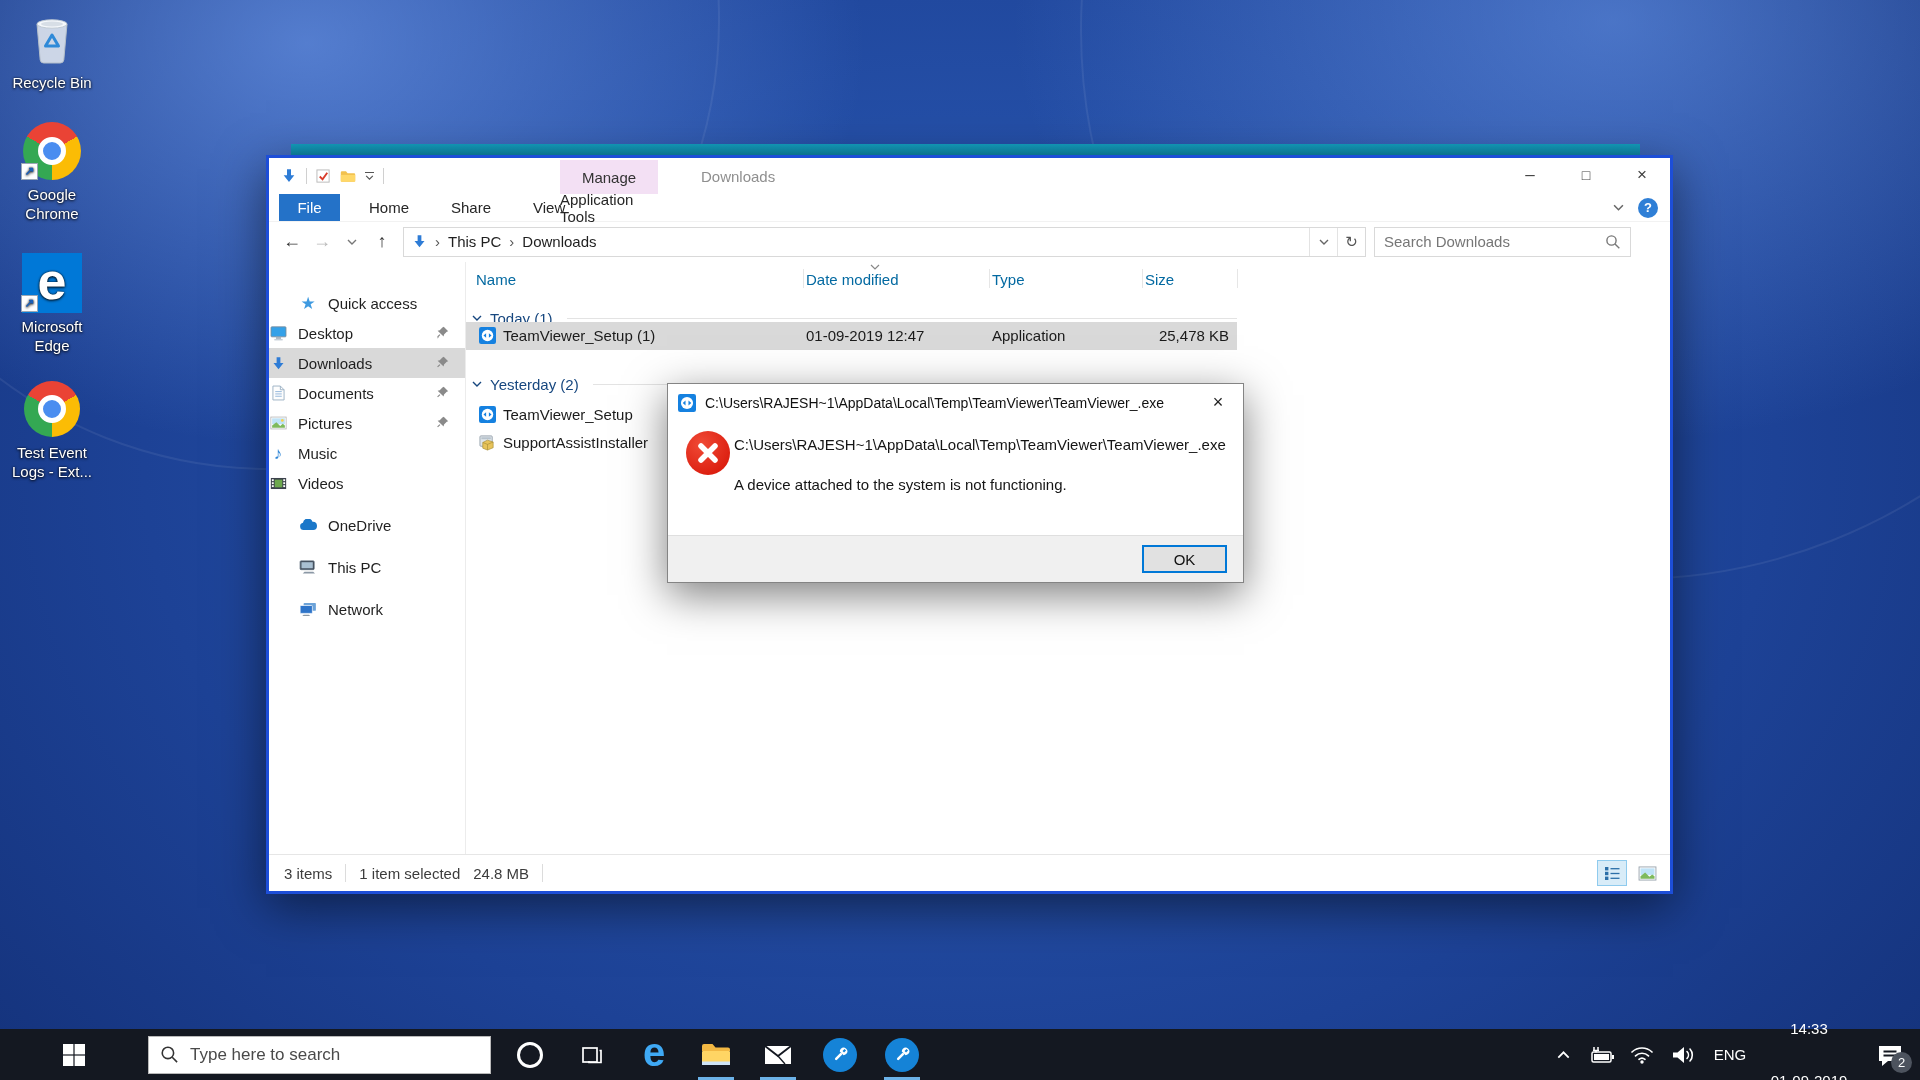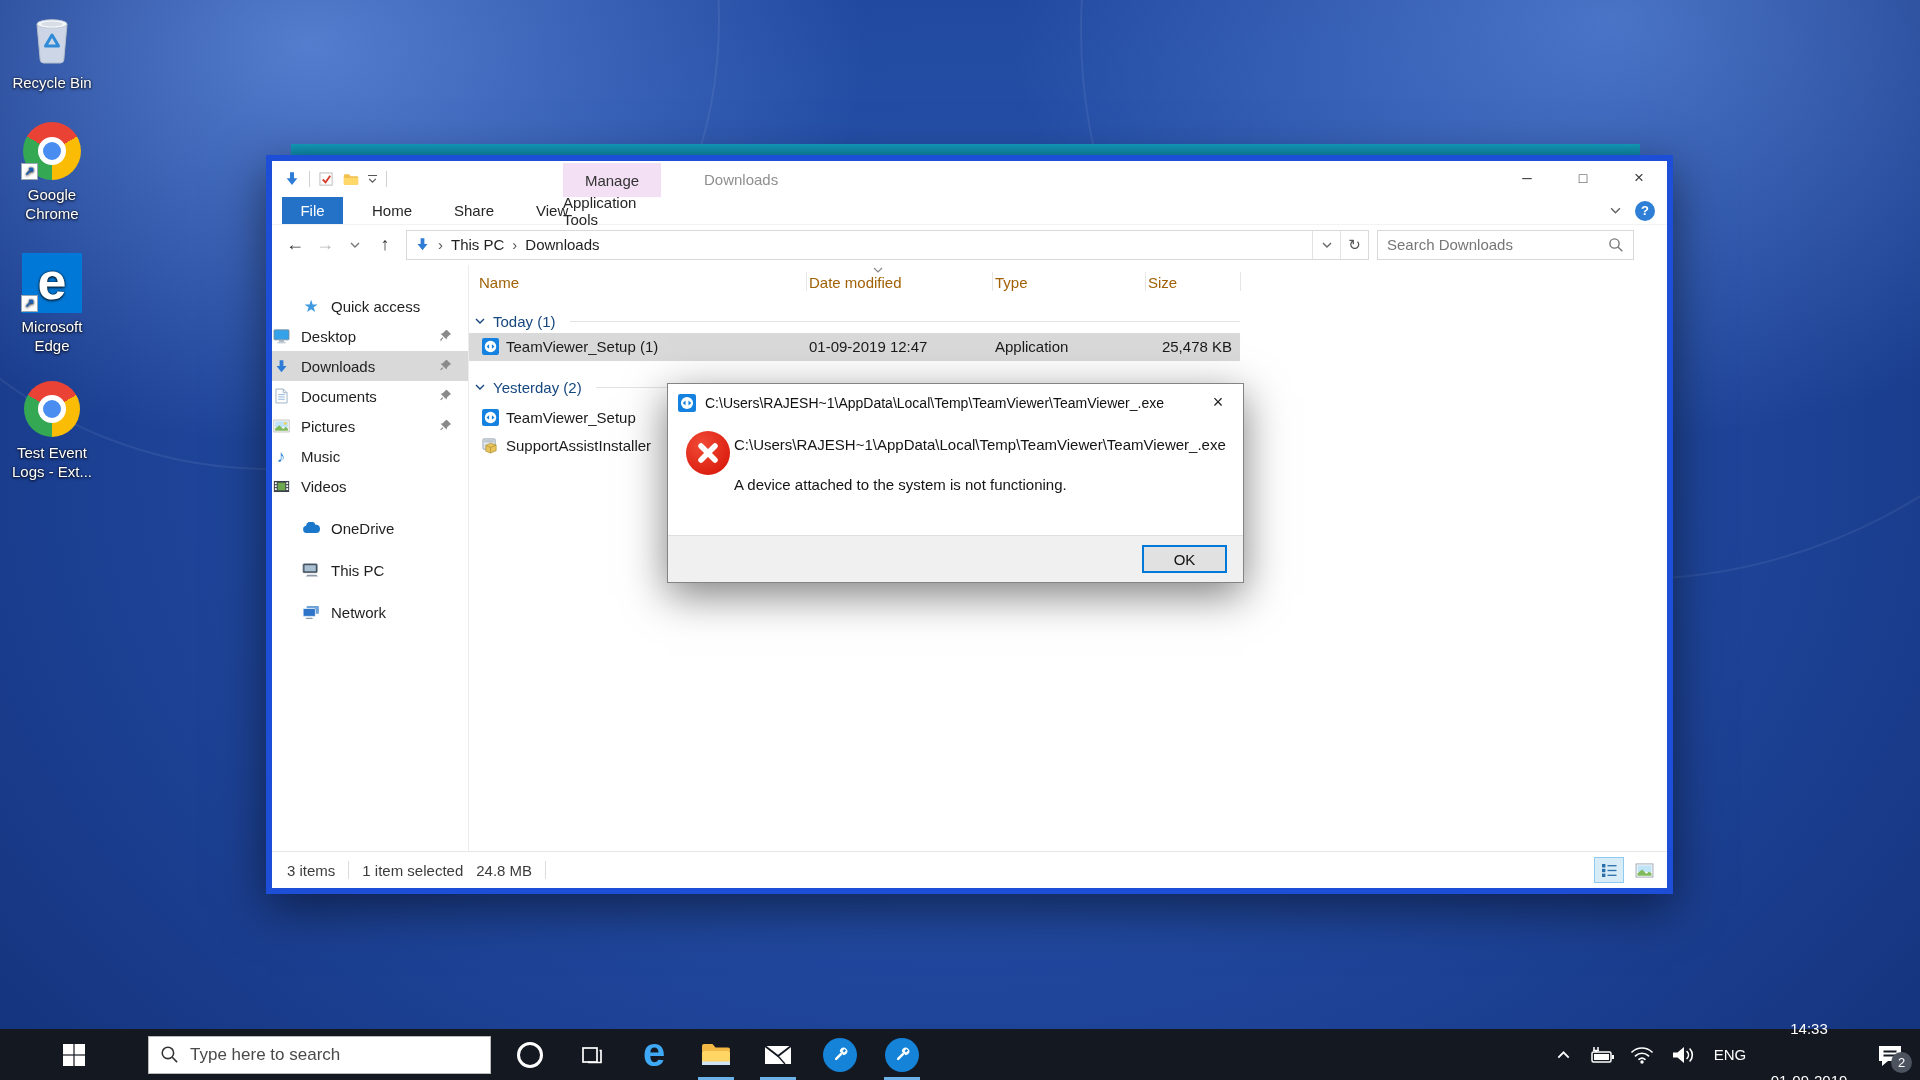--- a/index.html
+++ b/index.html
@@ -28,21 +28,21 @@
   .edge-box { width:60px; height:60px; background:#0078d7; display:flex; align-items:center; justify-content:center; }
   .edge-box .e { color:#fff; font-size:52px; font-weight:bold; line-height:1; margin-top:-4px; }
   .lnk { position:absolute; width:17px; height:17px; background:#fff; border:1px solid #9aa7b5; bottom:2px; left:17px;
     display:flex; align-items:center; justify-content:center; color:#1a5fb8; font-size:12px; font-weight:bold; }
 
   
   #teal-strip { position:absolute; left:291px; top:144px; width:1349px; height:14px; background:linear-gradient(#14a0c0,#0d7e9e); }
 
   
   #explorer { position:absolute; left:266px; top:155px; width:1407px; height:739px; background:#fff;
-    border:6px solid #1d4ed8; box-shadow:0 14px 46px rgba(0,0,0,.5); }
+    border:3px solid #1d4ed8; box-shadow:0 14px 46px rgba(0,0,0,.5); }
 
   .titlebar { position:relative; height:36px; }
   .qat { position:absolute; left:12px; top:0; height:36px; display:flex; align-items:center; gap:9px; }
   .qat .sep { width:1px; height:16px; background:#d0d0d0; }
   .qat-chev { display:flex; flex-direction:column; align-items:center; gap:2px; }
   .qat-chev .bar { width:9px; height:1.5px; background:#555; }
   .manage-tab { position:absolute; left:291px; top:2px; width:98px; height:34px; background:#f3e0f4;
     display:flex; align-items:center; justify-content:center; color:#333; }
   .win-title { position:absolute; left:432px; top:0; height:36px; display:flex; align-items:center; color:#8f8f8f; }
   .win-controls { position:absolute; right:0; top:0; display:flex; }
@@ -76,21 +76,21 @@
   .srow .ic { width:18px; display:flex; justify-content:center; margin-right:11px; }
   .srow.lvl0 { padding-left:30px; }
   .srow.lvl1 { }
   .srow.sel { background:#d9d9d9; }
   .pin { position:absolute; right:16px; top:8px; }
   .sgap { height:12px; }
   .glyph-star { color:#3f9ae0; font-size:17px; line-height:1; }
   .glyph-note { color:#2f86d6; font-size:17px; line-height:1; }
 
   .files { flex:1; position:relative; color:#1b1b1b; }
-  .col-head { position:absolute; top:0; height:33px; display:flex; align-items:flex-end; padding-bottom:7px; color:#a16207; }
+  .col-head { position:absolute; top:0; height:33px; display:flex; align-items:flex-end; padding-bottom:7px; color:#0369a1; }
   .col-sep { position:absolute; top:7px; height:19px; width:1px; background:#e6e6e6; }
   .sort-chev { position:absolute; left:404px; top:2px; color:#6a6a6a; }
   .grp { position:absolute; left:6px; width:765px; height:24px; display:flex; align-items:center; color:#17477f; }
   .grp .rule { flex:1; height:1px; background:#e3e3e3; margin-left:14px; }
   .grp .glabel { margin-left:8px; }
   .frow { position:absolute; left:0; width:771px; height:28px; }
   .frow.sel { background:#d9d9d9; }
   .frow .fic { position:absolute; left:13px; top:5px; }
   .frow .fname { position:absolute; left:37px; top:5px; }
   .frow .fdate { position:absolute; left:340px; top:5px; }
@@ -438,21 +438,21 @@
       <div class="col-sep" style="left:676px;"></div>
       <div class="col-sep" style="left:771px;"></div>
 
       <div class="grp" style="top:44px;">
         <svg width="10" height="6" viewBox="0 0 10 6">
             <path d="M1 1 l4 4 4-4" fill="none" stroke="#17477f" stroke-width="1.4"></path>
           </svg>
         <span class="glabel">Today (1)</span>
         <span class="rule"></span>
       </div>
-      <div class="frow sel" style="top:68px;">
+      <div class="frow sel" style="top:60px;">
         <span class="fic">
           <svg width="17" height="17" viewBox="0 0 16 16">
               <rect width="16" height="16" rx="2" fill="#1581e0"></rect>
               <circle cx="8" cy="8" r="5.4" fill="#fff"></circle>
               <path d="M4.2 8 l2.5-2.2 v4.4 z M11.8 8 l-2.5-2.2 v4.4 z" fill="#1581e0"></path>
             </svg>
         </span>
         <span class="fname">TeamViewer_Setup (1)</span>
         <span class="fdate">01-09-2019 12:47</span>
         <span class="ftype">Application</span>

